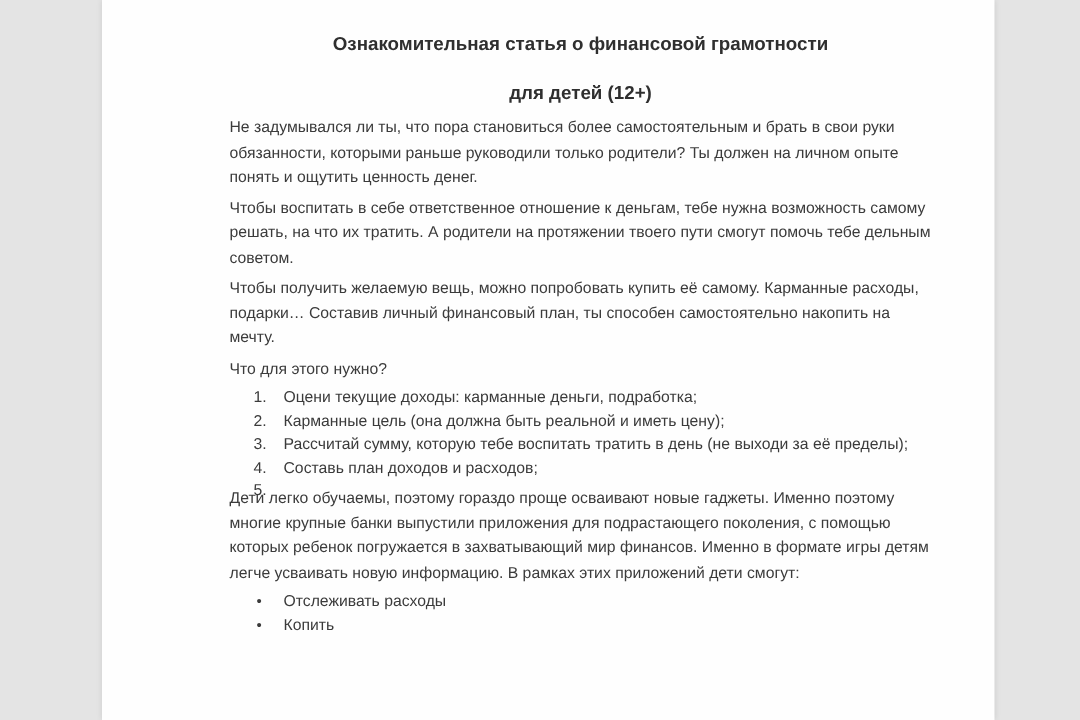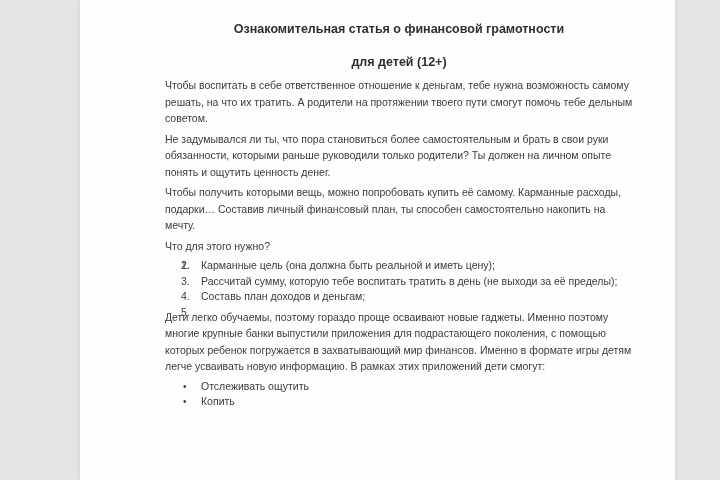--- a/index.html
+++ b/index.html
@@ -3,21 +3,21 @@
 <meta charset="utf-8">
 <style>
   html, body { margin: 0; padding: 0; }
   body {
     width: 720px; height: 480px; overflow: hidden;
     background: #e4e4e4;
     font-family: "Liberation Sans", "DejaVu Sans", sans-serif;
   }
   .canvas { position: relative; width: 720px; height: 480px; background: #e4e4e4; }
   .page {
-    position: absolute; left: 80px; top: 0;
+    position: absolute; left: 68px; top: 0;
     width: 595px; height: 480px;
     background: #fefefe;
     box-shadow: 0 0 4px rgba(0,0,0,0.10);
   }
   .content { padding: 21px 42px 0 85px; color: #3b3b3b; }
   .title, .subtitle {
     font-size: 12.5px; font-weight: 700; text-align: center;
     color: #2f2f2f; line-height: 17px; margin: 0 0 11px 0;
   }
   .subtitle { margin: 16px 0 6px 0; }
@@ -36,53 +36,54 @@
 </head>
 <body>
 
 <div class="canvas">
   <div class="page">
     <div class="content">
 
       <div class="title">Ознакомительная статья о финансовой грамотности</div>
       <div class="subtitle">для детей (12+)</div>
 
+      <p>Не задумывался ли ты, что пора становиться более самостоятельным и брать в свои руки обязанности, которыми раньше руководили только родители? Ты должен на личном опыте понять и ощутить ценность денег.</p>
       <p>Чтобы воспитать в себе ответственное отношение к деньгам, тебе нужна возможность самому решать, на что их тратить. А родители на протяжении твоего пути смогут помочь тебе дельным советом.</p>
-      <p>Не задумывался ли ты, что пора становиться более самостоятельным и брать в свои руки обязанности, которыми раньше руководили только родители? Ты должен на личном опыте понять и ощутить ценность денег.</p>
-      <p>Чтобы получить которыми вещь, можно попробовать купить её самому. Карманные расходы, подарки… Составив личный финансовый план, ты способен самостоятельно накопить на мечту.</p>
+      <p>Чтобы получить желаемую вещь, можно попробовать купить её самому. Карманные расходы, подарки… Составив личный финансовый план, ты способен самостоятельно накопить на мечту.</p>
 
       <p>Что для этого нужно?</p>
 
       <ol class="steps">
         <li>
           <span class="marker">1.</span>
+          <span>Оцени текущие доходы: карманные деньги, подработка;</span>
         </li>
         <li>
           <span class="marker">2.</span>
           <span>Карманные цель (она должна быть реальной и иметь цену);</span>
         </li>
         <li>
           <span class="marker">3.</span>
           <span>Рассчитай сумму, которую тебе воспитать тратить в день (не выходи за её пределы);</span>
         </li>
         <li>
           <span class="marker">4.</span>
-          <span>Составь план доходов и деньгам;</span>
+          <span>Составь план доходов и расходов;</span>
         </li>
         <li>
           <span class="marker">5.</span>
         </li>
       </ol>
 
       <p>Дети легко обучаемы, поэтому гораздо проще осваивают новые гаджеты. Именно поэтому многие крупные банки выпустили приложения для подрастающего поколения, с помощью которых ребенок погружается в захватывающий мир финансов. Именно в формате игры детям легче усваивать новую информацию. В рамках этих приложений дети смогут:</p>
 
       <ul class="benefits">
         <li>
           <span class="marker">•</span>
-          <span>Отслеживать ощутить</span>
+          <span>Отслеживать расходы</span>
         </li>
         <li>
           <span class="marker">•</span>
           <span>Копить</span>
         </li>
 
       </ul>
 
     </div>
   </div>

